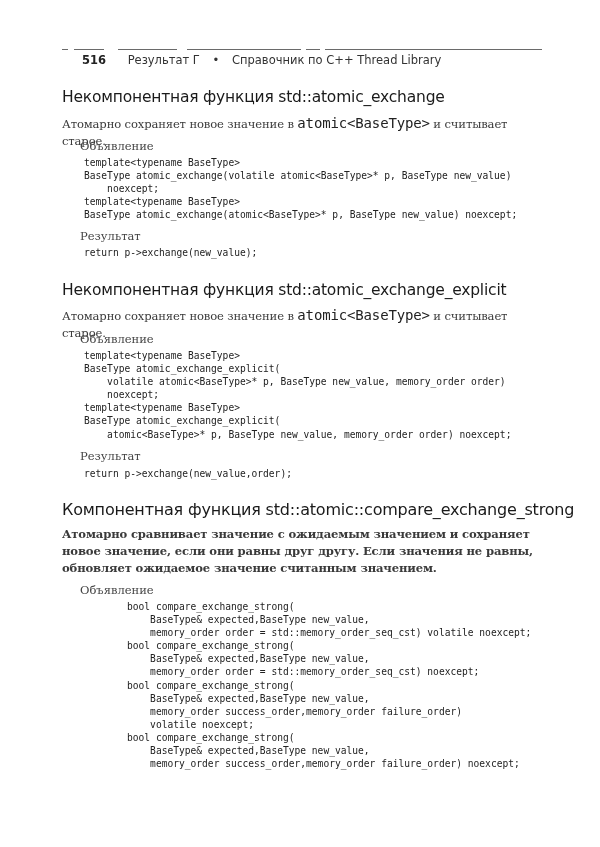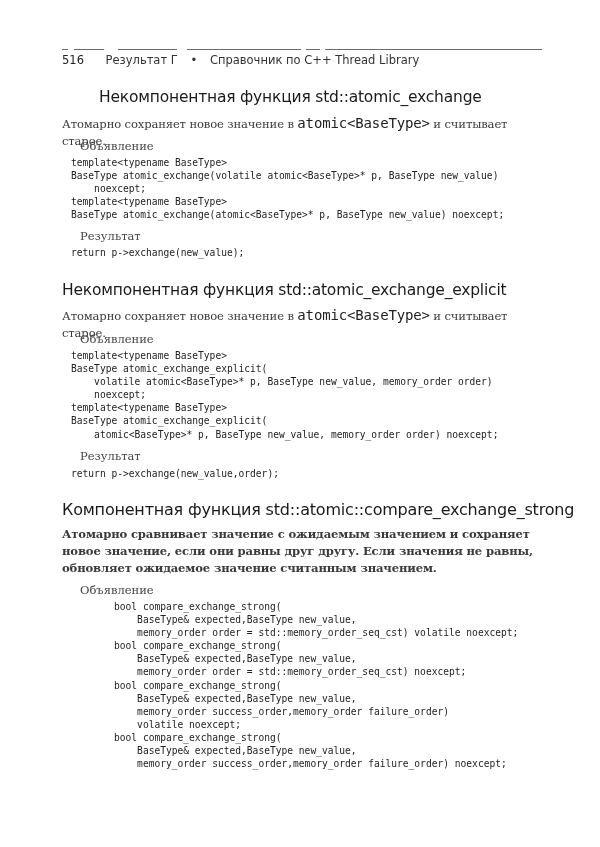--- a/index.html
+++ b/index.html
@@ -1,46 +1,46 @@
 <!DOCTYPE html>
 <html><head>
 <meta charset="utf-8">
 <style>
   html, body { margin: 0; padding: 0; background: #ffffff; }
   body { width: 600px; height: 847px; position: relative; overflow: hidden; color: #1a1a1a; }
   .rule { position: absolute; top: 49px; height: 1px; background: #6a6a6a; }
   .header { position: absolute; top: 53px; left: 62px; font-family: "DejaVu Sans", sans-serif; font-size: 11.5px; color: #333; white-space: nowrap; }
-  .header .pagenum { font-weight: normal; color: #222; margin-right: 18px; }
+  .header .pagenum { font-weight: bold; color: #222; margin-right: 18px; margin-left: 20px; }
   .header .bullet { margin: 0 9px; }
   .h2 { position: absolute; left: 62px; font-family: "DejaVu Sans", sans-serif; font-size: 15.5px; color: #1a1a1a; white-space: nowrap; letter-spacing: -0.2px; }
   .para { position: absolute; left: 62px; width: 482px; font-family: "DejaVu Serif", serif; font-size: 11.6px; line-height: 17px; color: #3a3a3a; letter-spacing: -0.15px; }
   .para code { font-family: "DejaVu Sans Mono", monospace; font-size: 14px; color: #222; }
   .label { position: absolute; left: 80px; font-family: "DejaVu Serif", serif; font-size: 11.5px; color: #444; }
-  .code { position: absolute; left: 71px; margin: 0; font-family: "DejaVu Sans Mono", monospace; font-size: 9.6px; line-height: 13.1px; color: #222; white-space: pre; }
+  .code { position: absolute; left: 84px; margin: 0; font-family: "DejaVu Sans Mono", monospace; font-size: 9.6px; line-height: 13.1px; color: #222; white-space: pre; }
 </style>
 </head>
 <body>
 
 <div>
   <div class="rule" style="left:62px;width:6px;"></div>
   <div class="rule" style="left:74px;width:30px;"></div>
   <div class="rule" style="left:118px;width:59px;"></div>
   <div class="rule" style="left:187px;width:114px;"></div>
   <div class="rule" style="left:306px;width:14px;"></div>
   <div class="rule" style="left:325px;width:217px;"></div>
 </div>
 
 <div class="header">
   <span class="pagenum">516</span>
   <span>Результат Г</span>
   <span class="bullet">•</span>
   <span>Справочник по C++ Thread Library</span>
 </div>
 
-<div class="h2" style="top:88px;margin-left:37px;">Некомпонентная функция std::atomic_exchange</div>
+<div class="h2" style="top:88px;">Некомпонентная функция std::atomic_exchange</div>
 <div class="para" style="top:115px;"><span>Атомарно сохраняет новое значение в </span><code>atomic&lt;BaseType&gt;</code><span> и считывает старое.</span></div>
 <div class="label" style="top:139px;">Объявление</div>
 <pre class="code" style="top:156px;">template&lt;typename BaseType&gt;
 BaseType atomic_exchange(volatile atomic&lt;BaseType&gt;* p, BaseType new_value)
     noexcept;
 template&lt;typename BaseType&gt;
 BaseType atomic_exchange(atomic&lt;BaseType&gt;* p, BaseType new_value) noexcept;</pre>
 <div class="label" style="top:229px;">Результат</div>
 <pre class="code" style="top:246px;">return p-&gt;exchange(new_value);</pre>
 

